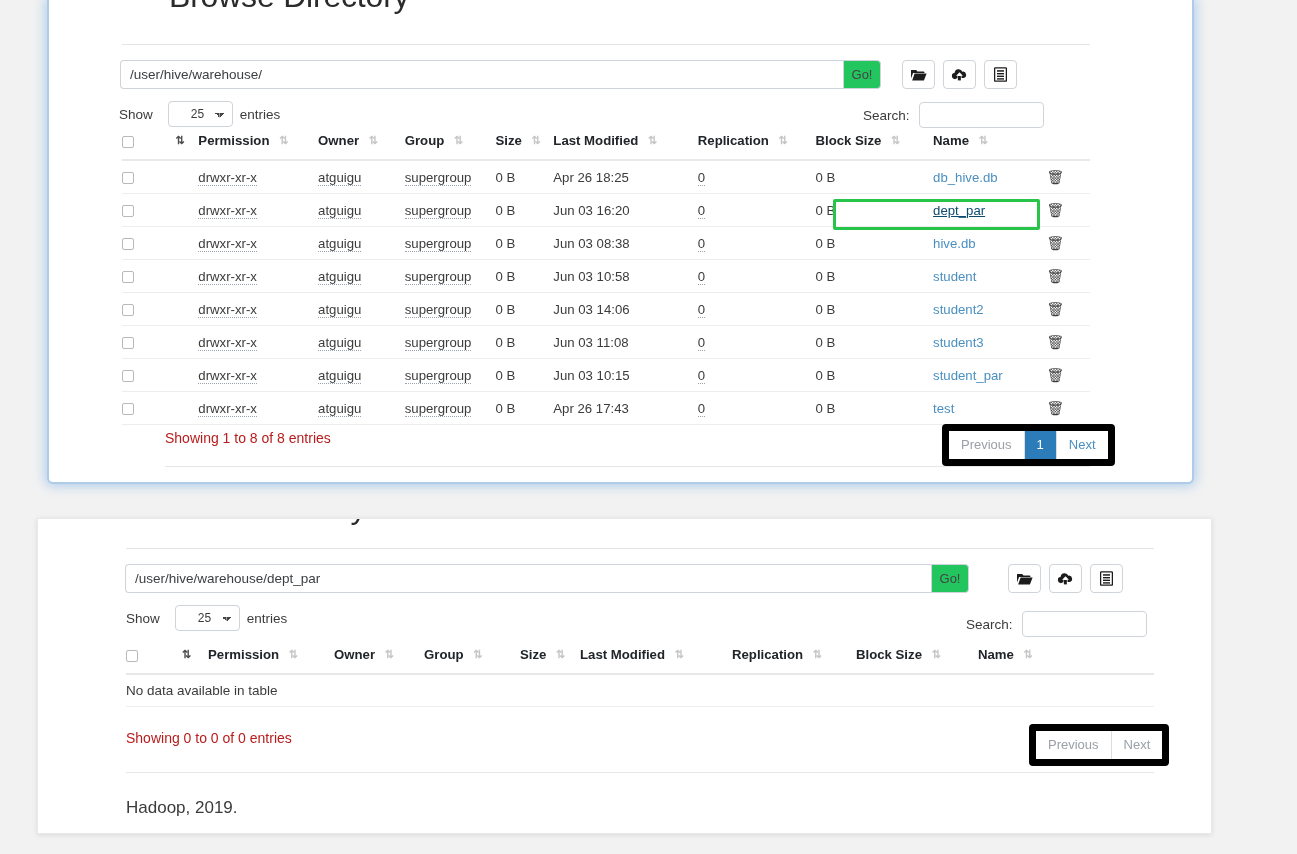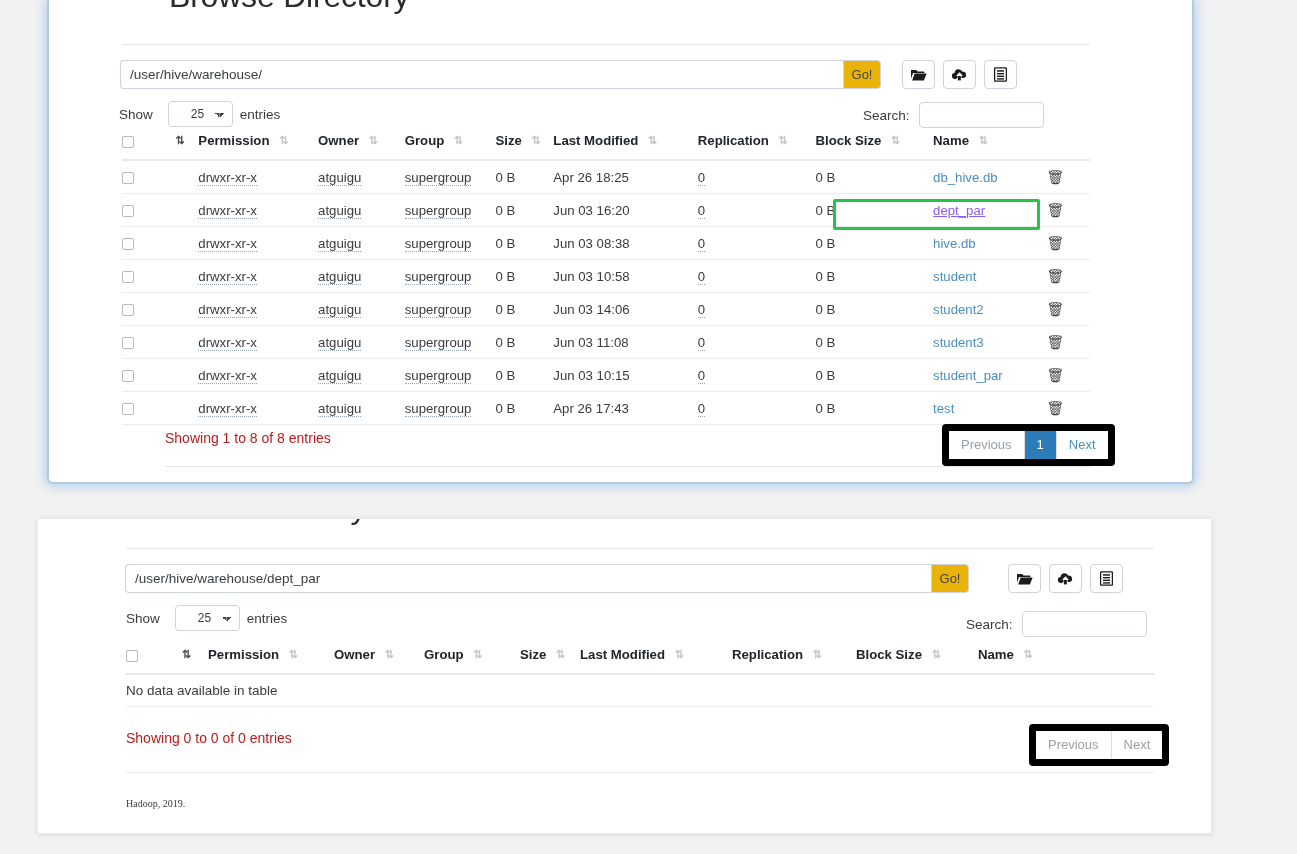--- a/index.html
+++ b/index.html
@@ -64,21 +64,21 @@
     font-family: "Liberation Sans", sans-serif;
     outline: none;
     white-space: nowrap;
     overflow: hidden;
   }
   .go-btn {
     height: 29px;
     min-width: 38px;
     border: 1px solid #ced4da;
     border-radius: 0 4px 4px 0;
-    background: #eab308;
+    background: #22c55e;
     font-size: 13px;
     color: #444;
     font-family: "Liberation Sans", sans-serif;
     cursor: pointer;
     padding: 0 6px;
     line-height: 27px;
   }
   .tool-group { position: absolute; display: flex; gap: 8px; }
   .tool-btn {
     width: 33px; height: 29px;
@@ -183,21 +183,21 @@
     text-decoration: none;
     border-bottom: 1px dotted #9aa5b1;
     cursor: pointer;
   }
   .namelink {
     color: #4a8fc0;
     text-decoration: none;
     cursor: pointer;
   }
   .namelink.hovered {
-    color: #8b5cf6;
+    color: #0c4a6e;
     text-decoration: underline;
   }
   .trash {
     color: #3f3f3f;
     cursor: pointer;
     font-size: 14px;
     display: inline-block;
   }
 
   .empty-row td {
@@ -242,23 +242,22 @@
     position: absolute;
     border: 3px solid #27c449;
     border-radius: 2px;
     pointer-events: none;
   }
 
   
   .foot-rule { position: absolute; height: 1px; background: #e7e7e7; }
   .foot-text {
     position: absolute;
-    font-size: 10px;
+    font-size: 17px;
     color: #3b3b3b;
-    font-family: Liberation Serif, serif;
   }
 </style>
 </head>
 <body>
 
 <div class="stage">
 
   <div class="card card-1">
 
     <div class="page-title title-1">Browse Directory</div>

